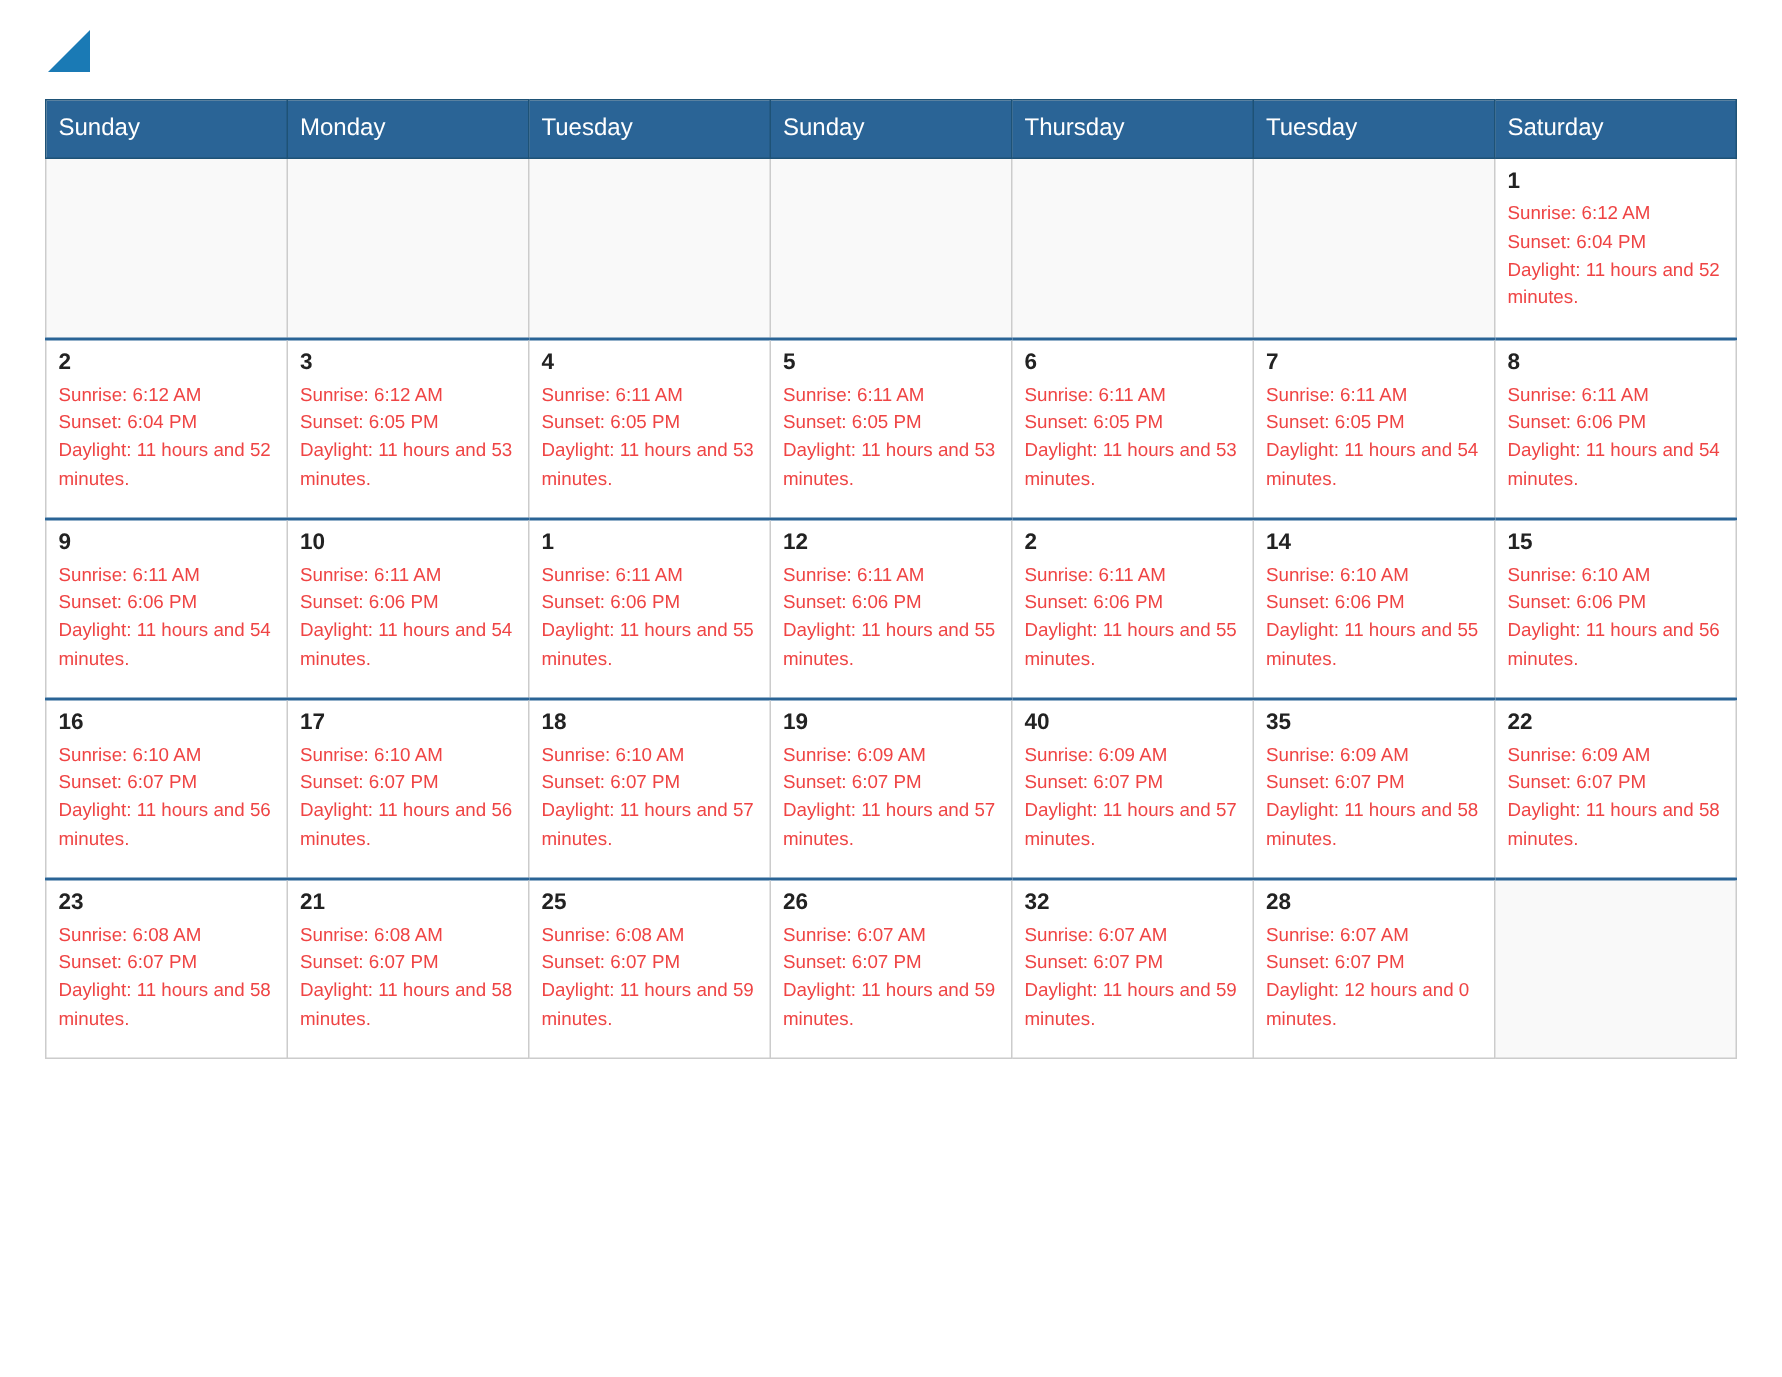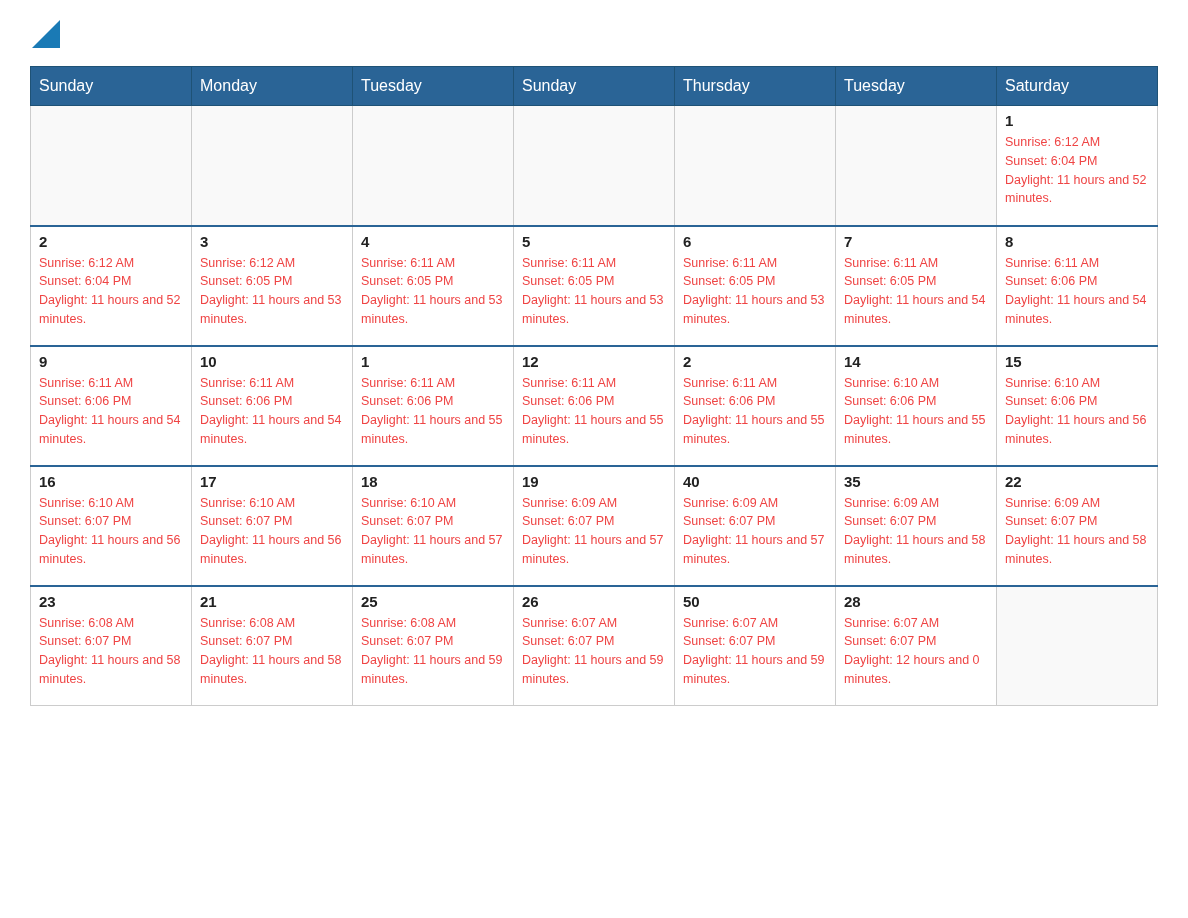--- a/index.html
+++ b/index.html
@@ -243,21 +243,21 @@
         </td>
         <td>
           <span class="day-number">25</span>
           <div class="day-info">Sunrise: 6:08 AM<br>Sunset: 6:07 PM<br>Daylight: 11 hours and 59 minutes.</div>
         </td>
         <td>
           <span class="day-number">26</span>
           <div class="day-info">Sunrise: 6:07 AM<br>Sunset: 6:07 PM<br>Daylight: 11 hours and 59 minutes.</div>
         </td>
         <td>
-          <span class="day-number">50</span>
+          <span class="day-number">32</span>
           <div class="day-info">Sunrise: 6:07 AM<br>Sunset: 6:07 PM<br>Daylight: 11 hours and 59 minutes.</div>
         </td>
         <td>
           <span class="day-number">28</span>
           <div class="day-info">Sunrise: 6:07 AM<br>Sunset: 6:07 PM<br>Daylight: 12 hours and 0 minutes.</div>
         </td>
         <td class="empty"></td>
       </tr>
     </tbody>
 </table>

